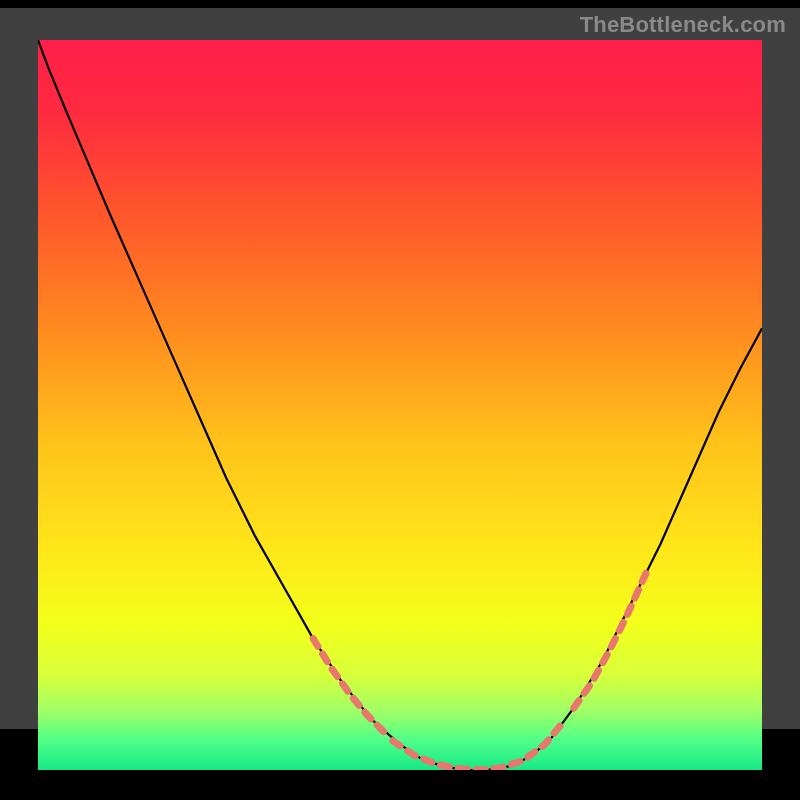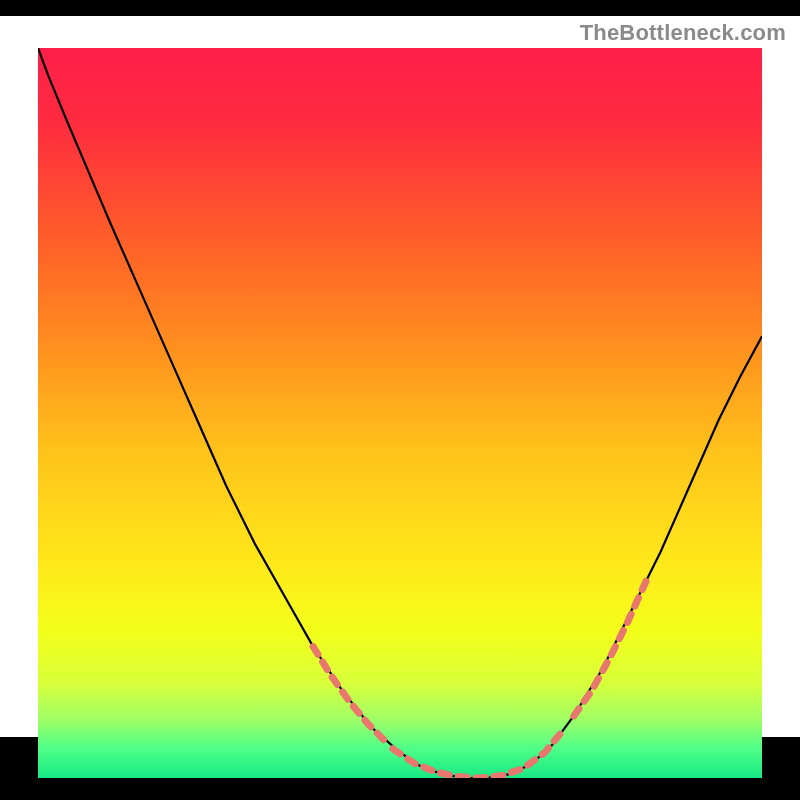--- a/index.html
+++ b/index.html
@@ -6,24 +6,24 @@
     margin: 0;
     padding: 0;
     width: 800px;
     height: 800px;
     background: #000;
     overflow: hidden;
   }
   .frame {
     position: absolute;
     left: 0;
-    top: 16px;
+    top: 8px;
     width: 800px;
     height: 721px;
-    background: #ffffff;
+    background: #404040;
   }
   .watermark {
     position: absolute;
     top: 4px;
     right: 14px;
     font-family: Arial, Helvetica, sans-serif;
     font-size: 22px;
     font-weight: bold;
     color: #8a8a8a;
     letter-spacing: 0.2px;

